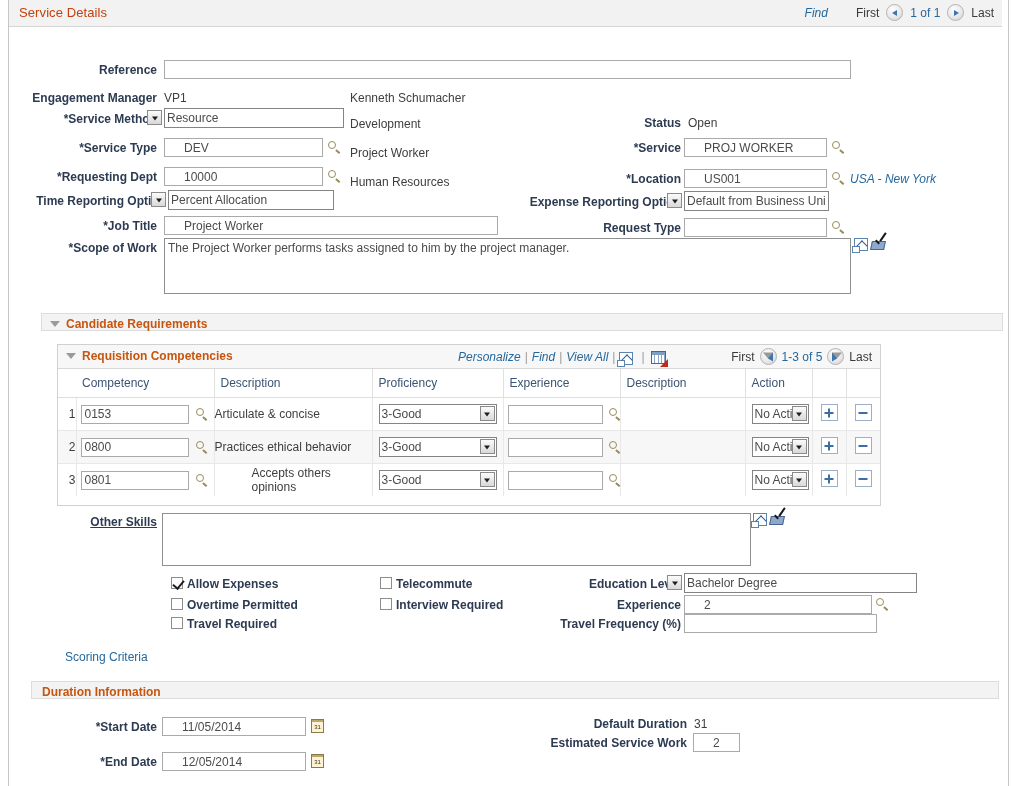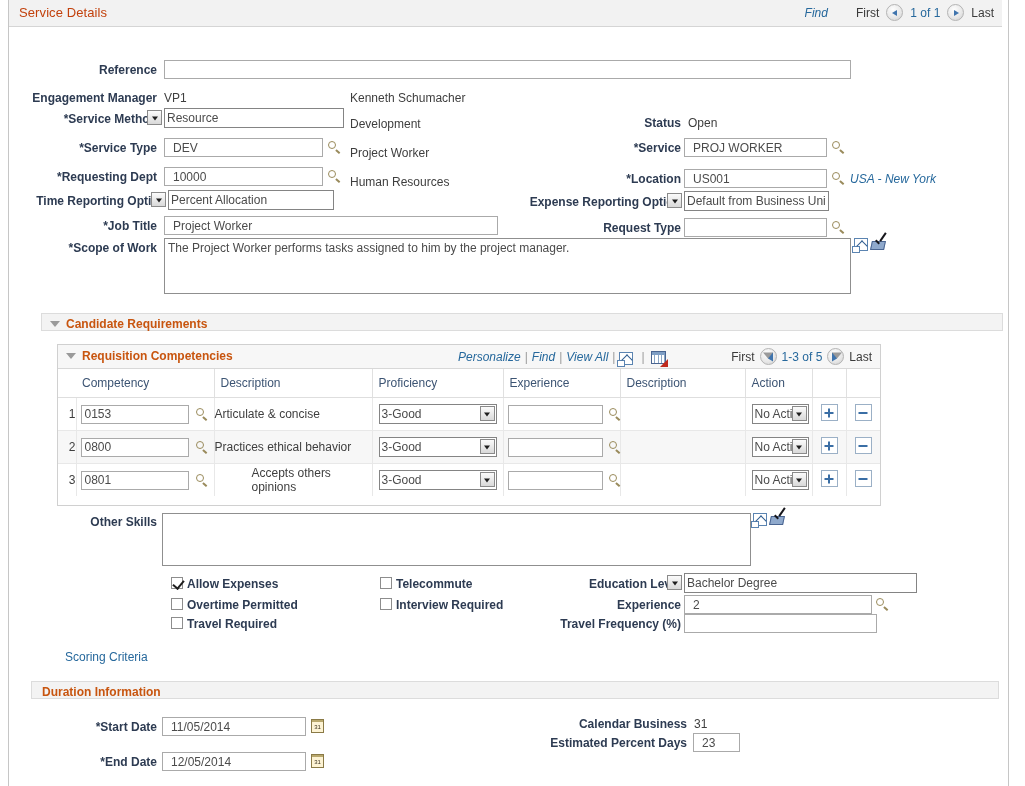--- a/index.html
+++ b/index.html
@@ -48,21 +48,21 @@
     position:absolute;font-weight:bold;color:#2d3b52;font-size:12px;
     text-align:right;white-space:nowrap;
   }
   .val{position:absolute;color:#3e3e3e;font-size:12px;white-space:nowrap;}
   .linkval{position:absolute;color:#26689c;font-size:12px;white-space:nowrap;cursor:pointer;}
 
   input.tb{
     position:absolute;box-sizing:border-box;height:19px;
     border:1px solid #aaaaaa;background:#ffffff;
     font-family:"Liberation Sans", sans-serif;font-size:12px;color:#4b4b4b;
-    padding:0 8px;outline:none;
+    padding:0 19px;outline:none;
   }
   select.dd{
     position:absolute;box-sizing:border-box;height:20px;
     border:1px solid #848484;background:#ffffff;
     font-family:"Liberation Sans", sans-serif;font-size:12px;color:#4b4b4b;
     padding:0 2px;outline:none;
     -webkit-appearance:none;appearance:none;
   }
   .ddwrap{position:absolute;}
   .ddwrap .arrow{
@@ -489,21 +489,21 @@
               <span class="arrow"></span>
             </span>
           </td>
           <td class="btncell" style="border-bottom:none;"><span class="pmbtn plus"></span></td>
           <td class="btncell" style="border-right:none;border-bottom:none;"><span class="pmbtn"></span></td>
         </tr>
       </tbody>
     </table>
   </div>
 
-  <div class="lbl" style="left:40px;top:515px;width:108px;">Other Skills</div>
+  <div class="lbl" style="left:40px;top:515px;width:108px;text-decoration:underline;">Other Skills</div>
   <textarea class="ta" style="left: 153px; top: 513px; width: 589px; height: 53px;"></textarea>
   <span class="expand" style="left:744px;top:513px;">
       <span class="bl"></span>
     </span>
   <span class="spell" style="left:761px;top:512px;">
       <span class="bk"></span>
       <span class="ck"></span>
     </span>
 
   <span class="cb on" style="left:162px;top:577px;"></span>
@@ -543,19 +543,19 @@
   </div>
 
   <div class="lbl" style="left:20px;top:720px;width:128px;">*Start Date</div>
   <input class="tb" style="left: 153px; top: 717px; width: 144px;" value="11/05/2014">
   <span class="cal" style="left:302px;top:719px;"></span>
 
   <div class="lbl" style="left:20px;top:755px;width:128px;">*End Date</div>
   <input class="tb" style="left: 153px; top: 752px; width: 144px;" value="12/05/2014">
   <span class="cal" style="left:302px;top:754px;"></span>
 
-  <div class="lbl" style="left:550px;top:717px;width:128px;">Calendar Business</div>
+  <div class="lbl" style="left:550px;top:717px;width:128px;">Default Duration</div>
   <div class="val" style="left:685px;top:717px;">31</div>
 
-  <div class="lbl" style="left:520px;top:736px;width:158px;">Estimated Percent Days</div>
+  <div class="lbl" style="left:520px;top:736px;width:158px;">Estimated Service Work</div>
   <input class="tb" style="left: 684px; top: 733px; width: 47px;" value="23">
 
 </div>
 
 </body></html>

